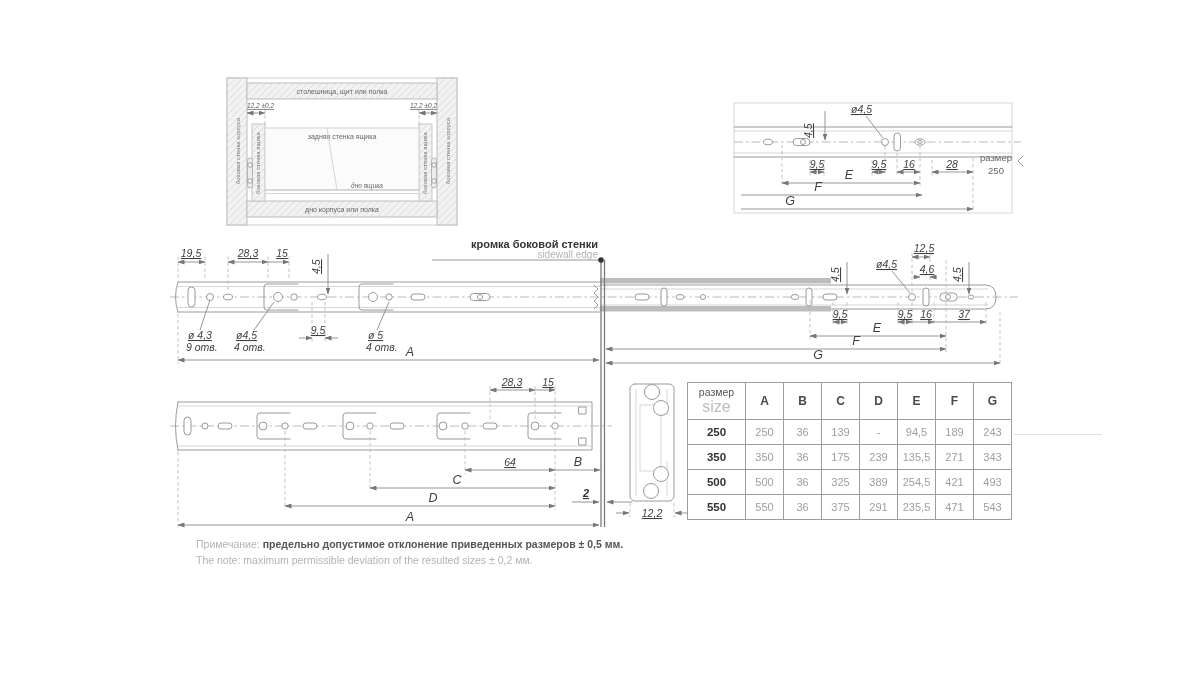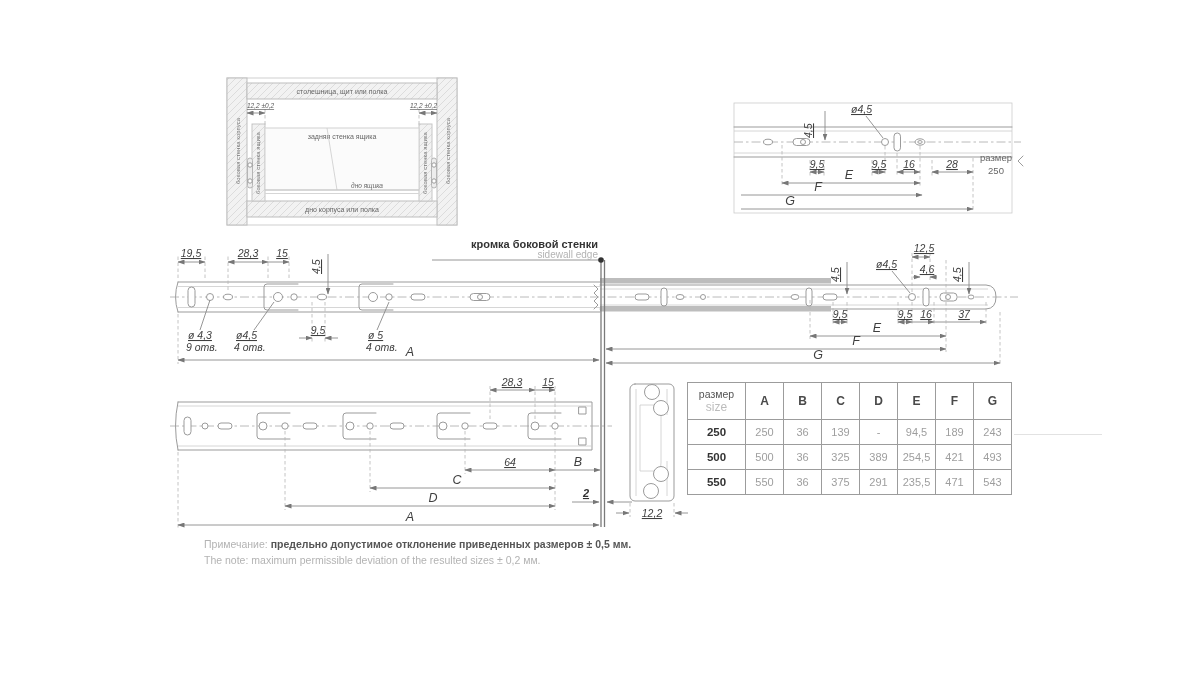--- a/index.html
+++ b/index.html
@@ -27,21 +27,21 @@
   text.edge-ru { font-size:11px; font-weight:bold; fill:#333; }
   text.edge-en { font-size:10px; fill:#b3b3b3; }
   text.size-cap { font-size:9.5px; fill:#666; }
   .size-table { border-collapse:collapse; background:#fff; }
   .size-table td { border:1px solid #9c9c9c; text-align:center; vertical-align:middle; }
   .size-table thead td { height:37px; }
   .size-table td { width:38px; }
   .size-table td.size-head, .size-table td.size-col { width:58px; }
   .size-table .col-letter { font-size:12px; font-weight:bold; color:#4a4a4a; }
   .size-head .ru { font-size:10.5px; color:#555; }
-  .size-head .en { font-size:12px; color:#bcbcbc; }
+  .size-head .en { font-size:16px; color:#bcbcbc; }
   .size-table tbody td { height:25px; font-size:11px; color:#9e9e9e; }
   .size-table tbody td.size-col { font-weight:bold; color:#333; font-size:11.5px; }
   .note { font-size:10.5px; line-height:16px; }
   .note .muted { color:#b3b3b3; }
   .note .strong { color:#555; font-weight:bold; }
 </style>
 </head>
 <body>
 
 <div class="page">
@@ -366,20 +366,30 @@
             <td class="size-col">250</td>
             <td>250</td>
             <td>36</td>
             <td>139</td>
             <td>-</td>
             <td>94,5</td>
             <td>189</td>
             <td>243</td>
           </tr>
           <tr>
+            <td class="size-col">350</td>
+            <td>350</td>
+            <td>36</td>
+            <td>175</td>
+            <td>239</td>
+            <td>135,5</td>
+            <td>271</td>
+            <td>343</td>
+          </tr>
+          <tr>
             <td class="size-col">500</td>
             <td>500</td>
             <td>36</td>
             <td>325</td>
             <td>389</td>
             <td>254,5</td>
             <td>421</td>
             <td>493</td>
           </tr>
           <tr>
@@ -391,21 +401,21 @@
             <td>235,5</td>
             <td>471</td>
             <td>543</td>
           </tr>
         </tbody>
     </table>
   </div>
 
   <div class="abs" style="left:1014px;top:434px;width:88px;height:1px;background:#e2e2e2"></div>
 
-  <div class="note abs" style="left:204px;top:536px;width:460px">
+  <div class="note abs" style="left:196px;top:536px;width:460px">
     <div>
       <span class="muted">Примечание:</span>
       <span class="strong">предельно допустимое отклонение приведенных размеров ± 0,5 мм.</span>
     </div>
     <div class="muted">
       <span>The note:</span>
       <span>maximum permissible deviation of the resulted sizes ± 0,2 мм.</span>
     </div>
   </div>
 

